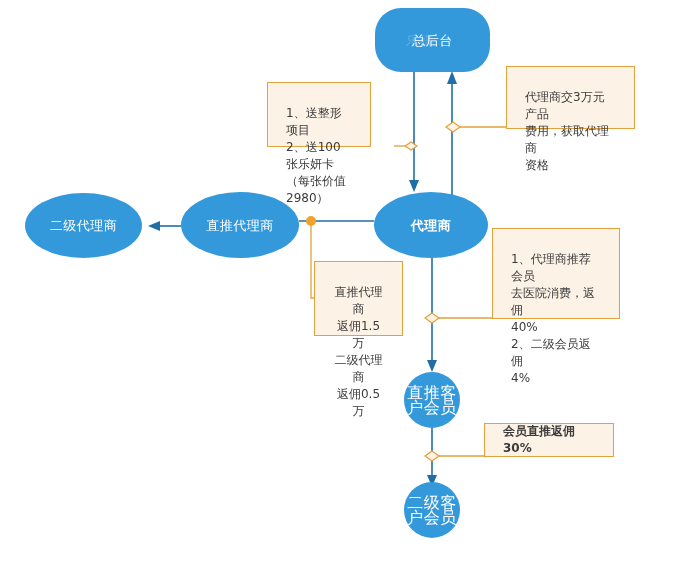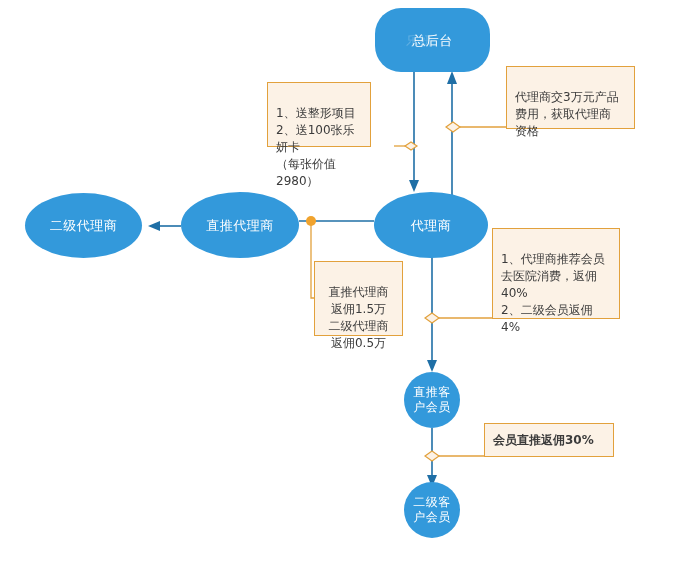--- a/index.html
+++ b/index.html
@@ -36,21 +36,21 @@
     align-items: center;
     justify-content: center;
     text-align: center;
     font-size: 13px;
     line-height: 17px;
     letter-spacing: 0.5px;
     box-sizing: border-box;
     z-index: 3;
   }
   .node.ellipse { border-radius: 50%; }
-  .node.circle  { border-radius: 50%; font-size: 12px; line-height: 15px; }
+  .node.circle  { border-radius: 50%; font-size: 16px; line-height: 15px; }
   .node.rounded { border-radius: 26px; justify-content: center; }
 
   .node-label { white-space: pre-line; display: block; }
 
   
   .watermark {
     position: absolute;
     left: 0; right: 0;
     top: 50%;
     transform: translateY(-50%);
@@ -64,21 +64,21 @@
   }
 
   
   .note {
     position: absolute;
     background: #FCF2E6;
     border: 1px solid #E2A13C;
     color: #3b3b3b;
     font-size: 12px;
     line-height: 17px;
-    padding: 5px 8px;
+    padding: 5px 18px;
     box-sizing: border-box;
     white-space: pre-line;
     z-index: 4;
   }
   .note.center { text-align: center; }
 </style>
 </head>
 <body>
 
 <div id="canvas">
@@ -143,21 +143,21 @@
       <path d="M 484 456 L 432 456" fill="none" stroke="#E2A13C" stroke-width="1.3"></path>
       <path d="M 425 456 L 432 451 L 439 456 L 432 461 z" fill="#FCF2E6" stroke="#E2A13C" stroke-width="1.2"></path>
     </g>
   </svg>
 
   <div class="node rounded" style="left:375px; top:8px; width:115px; height:64px;">
     <span class="watermark">乐妍</span>
     <span class="node-label">总后台</span>
   </div>
 
-  <div class="node ellipse" style="left:374px; top:192px; width:114px; height:66px;">
+  <div class="node ellipse" style="left:374px; top:192px; width:114px; height:66px;font-weight:bold;">
     <span class="node-label">代理商</span>
   </div>
 
   <div class="node ellipse" style="left:181px; top:192px; width:118px; height:66px;">
     <span class="node-label">直推代理商</span>
   </div>
 
   <div class="node ellipse" style="left:25px; top:193px; width:117px; height:65px;">
     <span class="node-label">二级代理商</span>
   </div>

